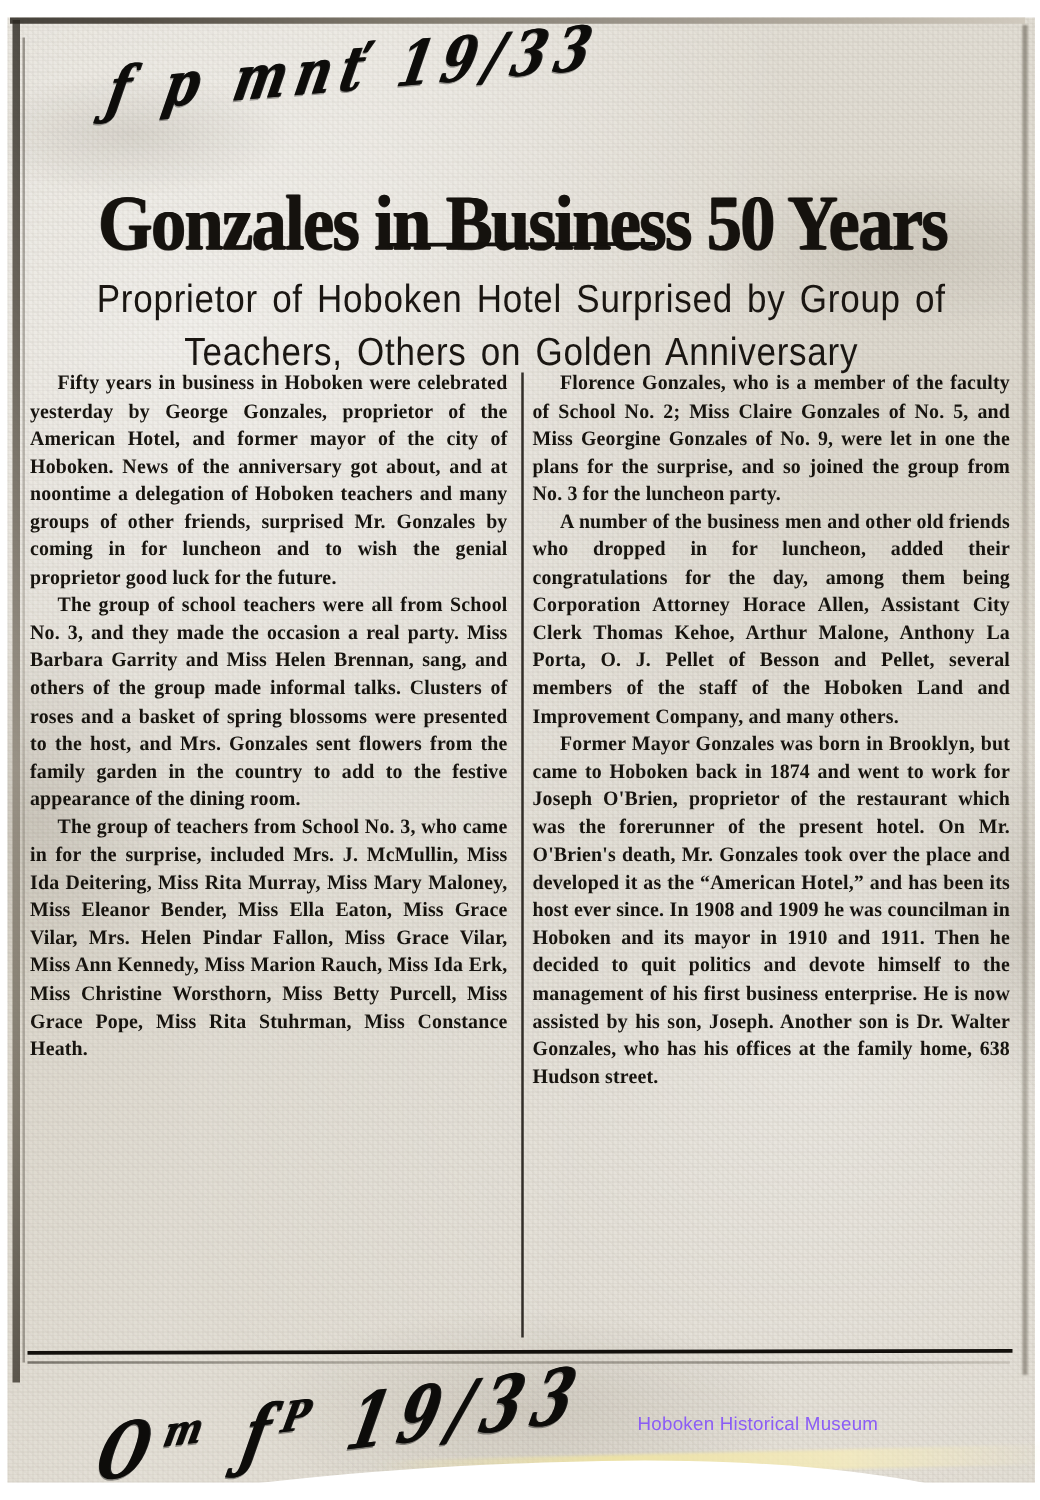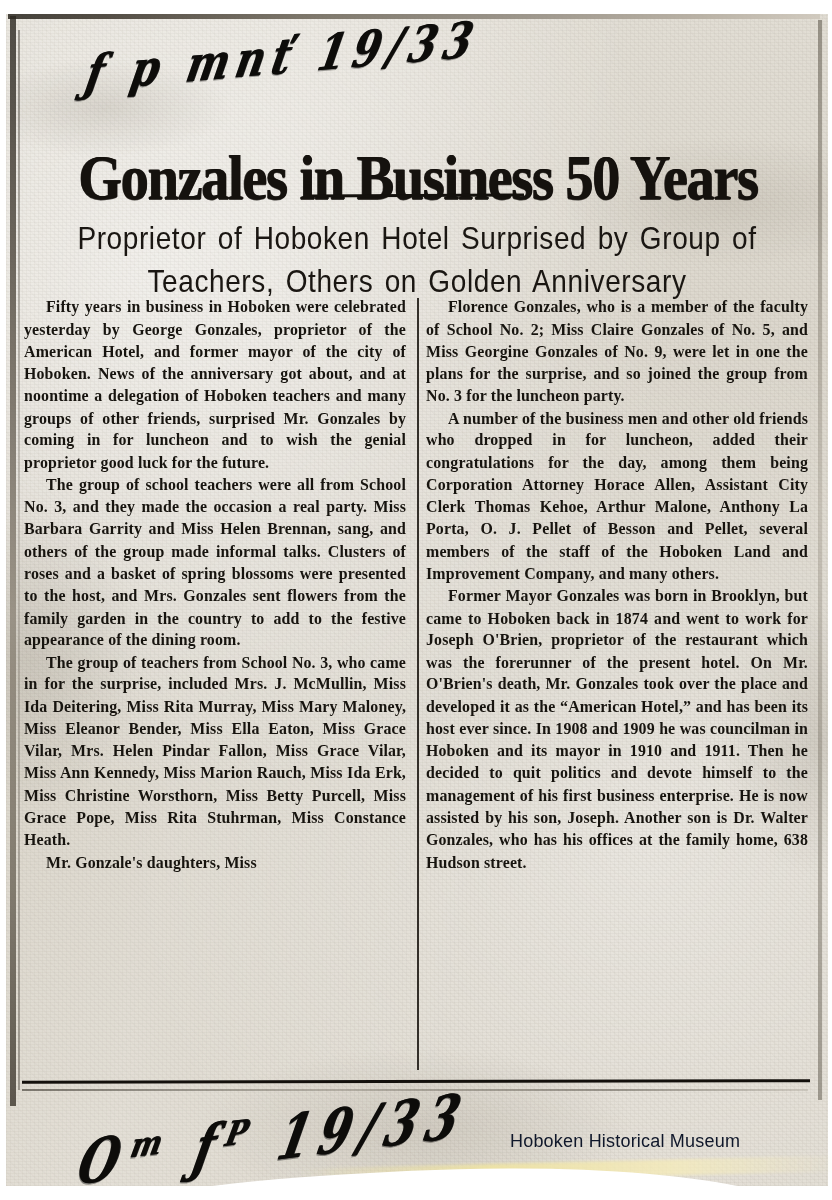--- a/index.html
+++ b/index.html
@@ -244,23 +244,23 @@
     background: linear-gradient(90deg, rgba(40,36,28,0.55), rgba(90,84,72,0.30) 40%, rgba(60,54,44,0.45) 75%, rgba(120,112,98,0.2));
     filter: blur(0.5px);
   }
 
   
   .watermark {
     position: absolute;
     left: 510px;
     top: 1131px;
     font-family: "Liberation Sans", sans-serif;
-    font-size: 18px;
+    font-size: 15px;
     letter-spacing: 0.2px;
-    color: #0f172a;
+    color: #8b5cf6;
     white-space: nowrap;
     user-select: none;
   }
 
   
   .ink-fade {
     position: absolute;
     inset: 0;
     pointer-events: none;
     background:
@@ -294,21 +294,20 @@
     <span class="l1">Proprietor of Hoboken Hotel Surprised by Group of</span>
     <span class="l2">Teachers, Others on Golden Anniversary</span>
   </div>
 
   <div class="body-area">
 
     <div class="col col-left">
       <p>Fifty years in business in Hoboken were celebrated yesterday by George Gonzales, proprietor of the American Hotel, and former mayor of the city of Hoboken. News of the anniversary got about, and at noontime a delegation of Hoboken teachers and many groups of other friends, surprised Mr. Gonzales by coming in for luncheon and to wish the genial proprietor good luck for the future.</p>
       <p>The group of school teachers were all from School No. 3, and they made the occasion a real party. Miss Barbara Garrity and Miss Helen Brennan, sang, and others of the group made informal talks. Clusters of roses and a basket of spring blossoms were presented to the host, and Mrs. Gonzales sent flowers from the family garden in the country to add to the festive appearance of the dining room.</p>
       <p>The group of teachers from School No. 3, who came in for the surprise, included Mrs. J. McMullin, Miss Ida Deitering, Miss Rita Murray, Miss Mary Maloney, Miss Eleanor Bender, Miss Ella Eaton, Miss Grace Vilar, Mrs. Helen Pindar Fallon, Miss Grace Vilar, Miss Ann Kennedy, Miss Marion Rauch, Miss Ida Erk, Miss Christine Worsthorn, Miss Betty Purcell, Miss Grace Pope, Miss Rita Stuhrman, Miss Constance Heath.</p>
-      <p>Mr. Gonzale's daughters, Miss</p>
     </div>
 
     <div class="col-rule"></div>
 
     <div class="col col-right">
       <p>Florence Gonzales, who is a member of the faculty of School No. 2; Miss Claire Gonzales of No. 5, and Miss Georgine Gonzales of No. 9, were let in one the plans for the surprise, and so joined the group from No. 3 for the luncheon party.</p>
       <p>A number of the business men and other old friends who dropped in for luncheon, added their congratulations for the day, among them being Corporation Attorney Horace Allen, Assistant City Clerk Thomas Kehoe, Arthur Malone, Anthony La Porta, O. J. Pellet of Besson and Pellet, several members of the staff of the Hoboken Land and Improvement Company, and many others.</p>
       <p>Former Mayor Gonzales was born in Brooklyn, but came to Hoboken back in 1874 and went to work for Joseph O'Brien, proprietor of the restaurant which was the forerunner of the present hotel. On Mr. O'Brien's death, Mr. Gonzales took over the place and developed it as the “American Hotel,” and has been its host ever since. In 1908 and 1909 he was councilman in Hoboken and its mayor in 1910 and 1911. Then he decided to quit politics and devote himself to the management of his first business enterprise. He is now assisted by his son, Joseph. Another son is Dr. Walter Gonzales, who has his offices at the family home, 638 Hudson street.</p>
     </div>
 

